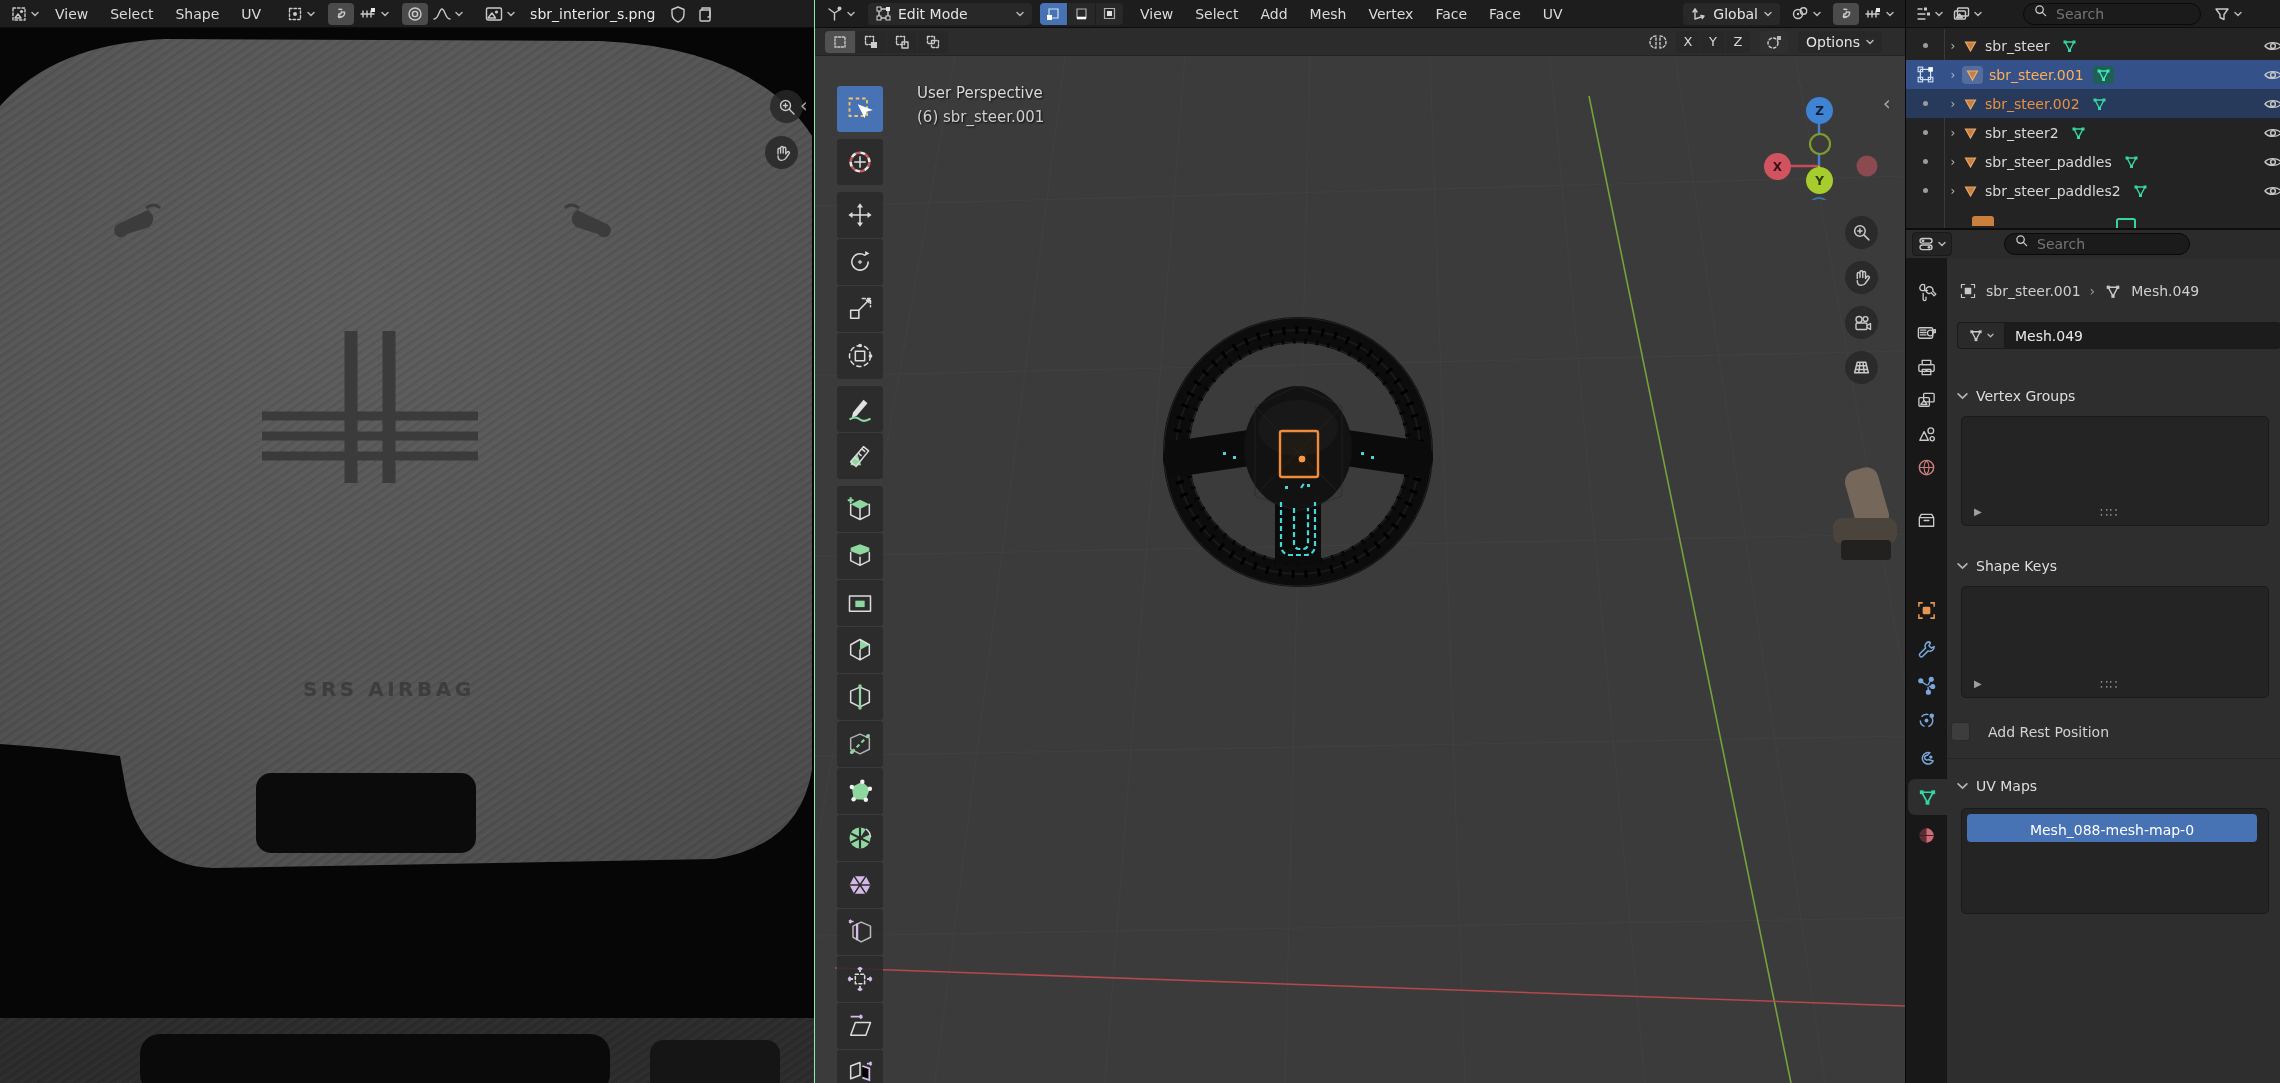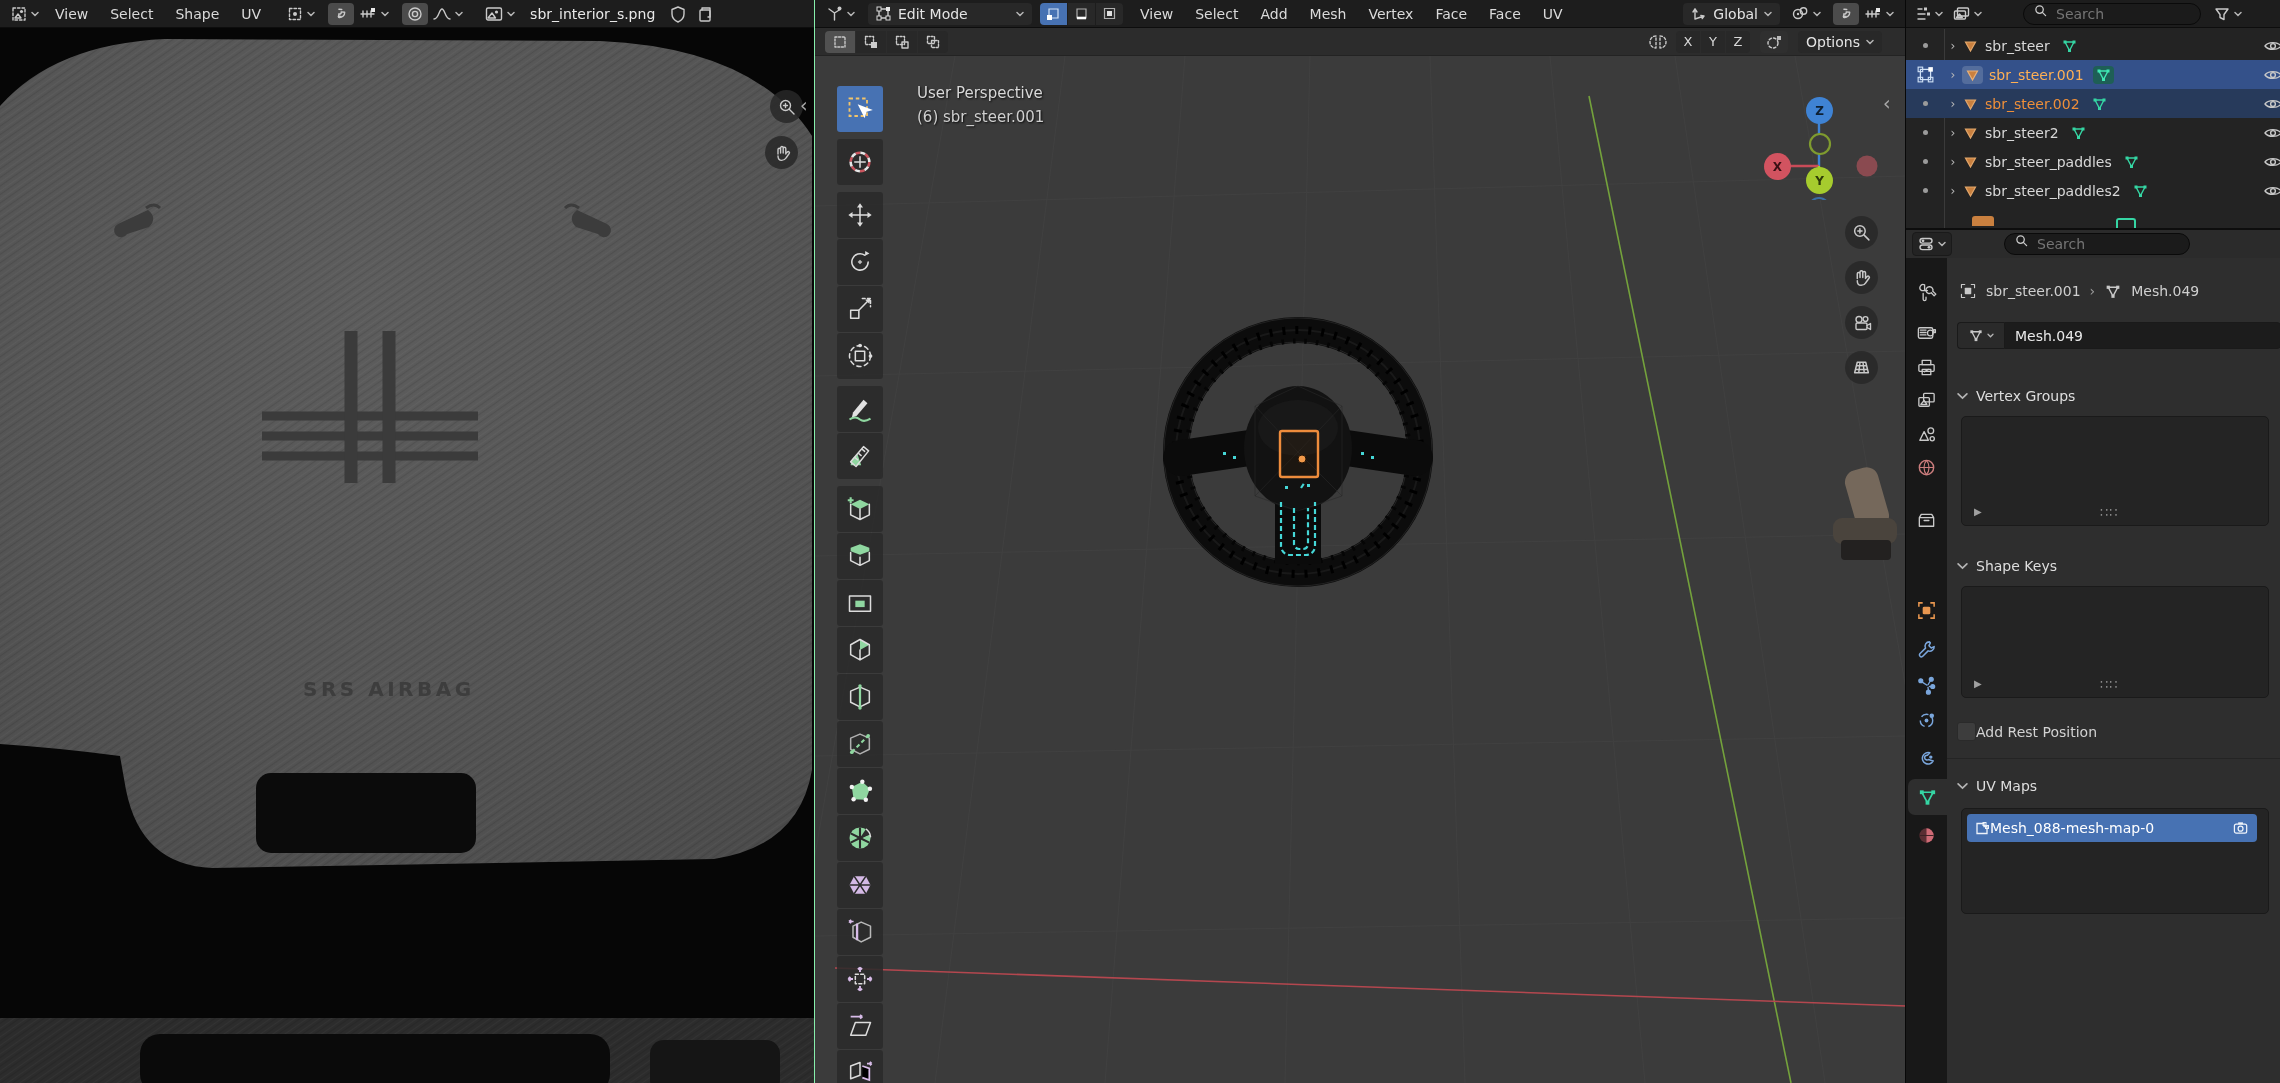--- a/index.html
+++ b/index.html
@@ -1013,34 +1013,34 @@
           <svg class="i" width="11" height="8" viewBox="0 0 10 7">
               <path class="chev" d="M1 1.5l4 4 4-4"></path>
             </svg>
           <span>Shape Keys</span>
         </div>
         <div class="pbox" style="left:14px;top:328px;width:306px;height:110px;">
           <span class="abs play" style="left:12px;bottom:8px;">▶</span>
           <span class="abs grip" style="left:138px;bottom:5px;">∷∷</span>
         </div>
 
-        <div class="abs" style="left:10px;top:464px;display:flex;align-items:center;gap:0;">
+        <div class="abs" style="left:4px;top:464px;display:flex;align-items:center;gap:18px;">
           <div style="width:17px;height:17px;background:#3d3d3d;border:1px solid #2a2a2a;border-radius:3px;"></div>
           <span style="font-size:14px;color:#d2d2d2;">Add Rest Position</span>
         </div>
         <div class="abs" style="left:0;top:500px;width:334px;height:1px;background:#242424;"></div>
 
         <div class="abs phead" style="left:10px;top:520px;">
           <svg class="i" width="11" height="8" viewBox="0 0 10 7">
               <path class="chev" d="M1 1.5l4 4 4-4"></path>
             </svg>
           <span>UV Maps</span>
         </div>
         <div class="pbox" style="left:14px;top:550px;width:306px;height:104px;">
-          <div class="abs" style="left:5px;top:5px;width:290px;height:28px;background:#4772b3;border-radius:4px;display:flex;align-items:center;padding:0 7px;gap:0;box-sizing:border-box;">
+          <div class="abs" style="left:5px;top:5px;width:290px;height:28px;background:#4772b3;border-radius:4px;display:flex;align-items:center;padding:0 7px;gap:8px;box-sizing:border-box;flex-direction:column;">
             <svg class="i" width="16" height="15" viewBox="0 0 16 15">
               <path d="M3 2.5 h7 v3 h3 v7 H3 Z" fill="none" stroke="#eef3fa" stroke-width="1.3"></path>
               <rect x="9" y="1.5" width="3" height="3" fill="none" stroke="#eef3fa" stroke-width="1"></rect>
               <rect x="11.5" y="4.5" width="3" height="3" fill="none" stroke="#eef3fa" stroke-width="1"></rect>
             </svg>
             <span style="font-size:14px;color:#ffffff;flex:1;">Mesh_088-mesh-map-0</span>
             <svg class="i" width="17" height="14" viewBox="0 0 18 14">
               <rect x="1.5" y="3" width="13" height="9.5" rx="2" fill="none" stroke="#f0f4fa" stroke-width="1.3"></rect>
               <circle cx="8" cy="7.7" r="2.6" fill="none" stroke="#f0f4fa" stroke-width="1.3"></circle>
               <rect x="5.5" y="1" width="5" height="2" fill="#f0f4fa"></rect>

